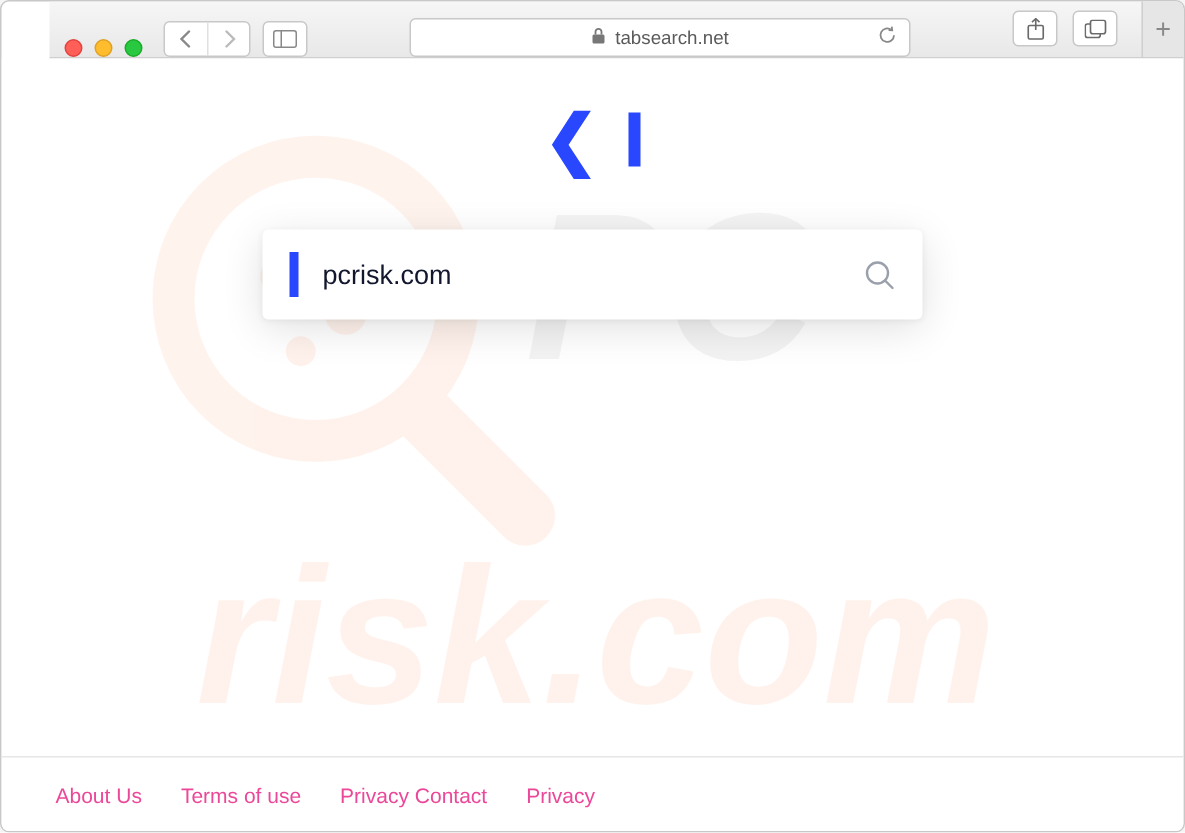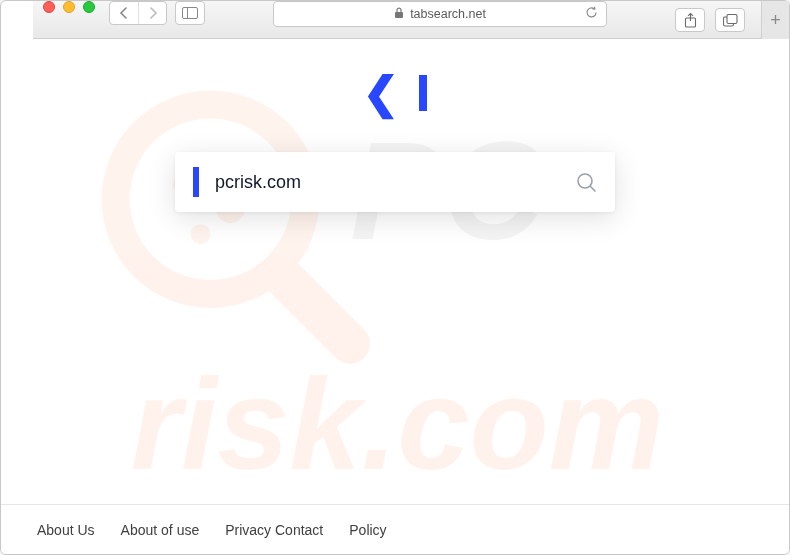--- a/index.html
+++ b/index.html
@@ -18,21 +18,21 @@
       border-radius: 6px;
       overflow: hidden;
       display: flex;
       flex-direction: column;
     }
     .titlebar {
       height: 38px;
       background: linear-gradient(#f6f6f6, #e8e8e8);
       border-bottom: 1px solid #cfcfcf;
       display: flex;
-      align-items: flex-start;
+      align-items: flex-end;
       padding: 0 10px;
       gap: 8px;
       margin-left: 32px;
     }
     .traffic-lights {
       display: flex;
       gap: 8px;
       margin-right: 6px;
     }
     .traffic-lights div {
@@ -188,21 +188,21 @@
       height: 50px;
       border-top: 1px solid #e6e6e6;
       display: flex;
       align-items: center;
       gap: 26px;
       padding: 0 36px;
       z-index: 1;
       color: #2b3a56;
       font-size: 14px;
     }
-    .footer a { color: #404040; text-decoration: none; }
+    .footer a { color: #ec4899; text-decoration: none; }
   </style>
 </head>
 <body>
 
 <div class="window">
   <div class="titlebar">
     <div class="traffic-lights">
       <div class="tl-close"></div>
       <div class="tl-min"></div>
       <div class="tl-max"></div>
@@ -288,18 +288,18 @@
           <svg width="22" height="22" viewBox="0 0 22 22">
             <circle cx="10" cy="10" r="7" fill="none" stroke="#9aa0ab" stroke-width="1.6"></circle>
             <line x1="15" y1="15" x2="20" y2="20" stroke="#9aa0ab" stroke-width="1.6" stroke-linecap="round"></line>
           </svg>
         </span>
       </div>
     </div>
 
     <div class="footer">
       <a href="#">About Us</a>
-      <a href="#">About of use</a>
+      <a href="#">Terms of use</a>
       <a href="#">Privacy Contact</a>
-      <a href="#">Policy</a>
+      <a href="#">Privacy</a>
     </div>
   </div>
 </div>
 
 </body></html>

